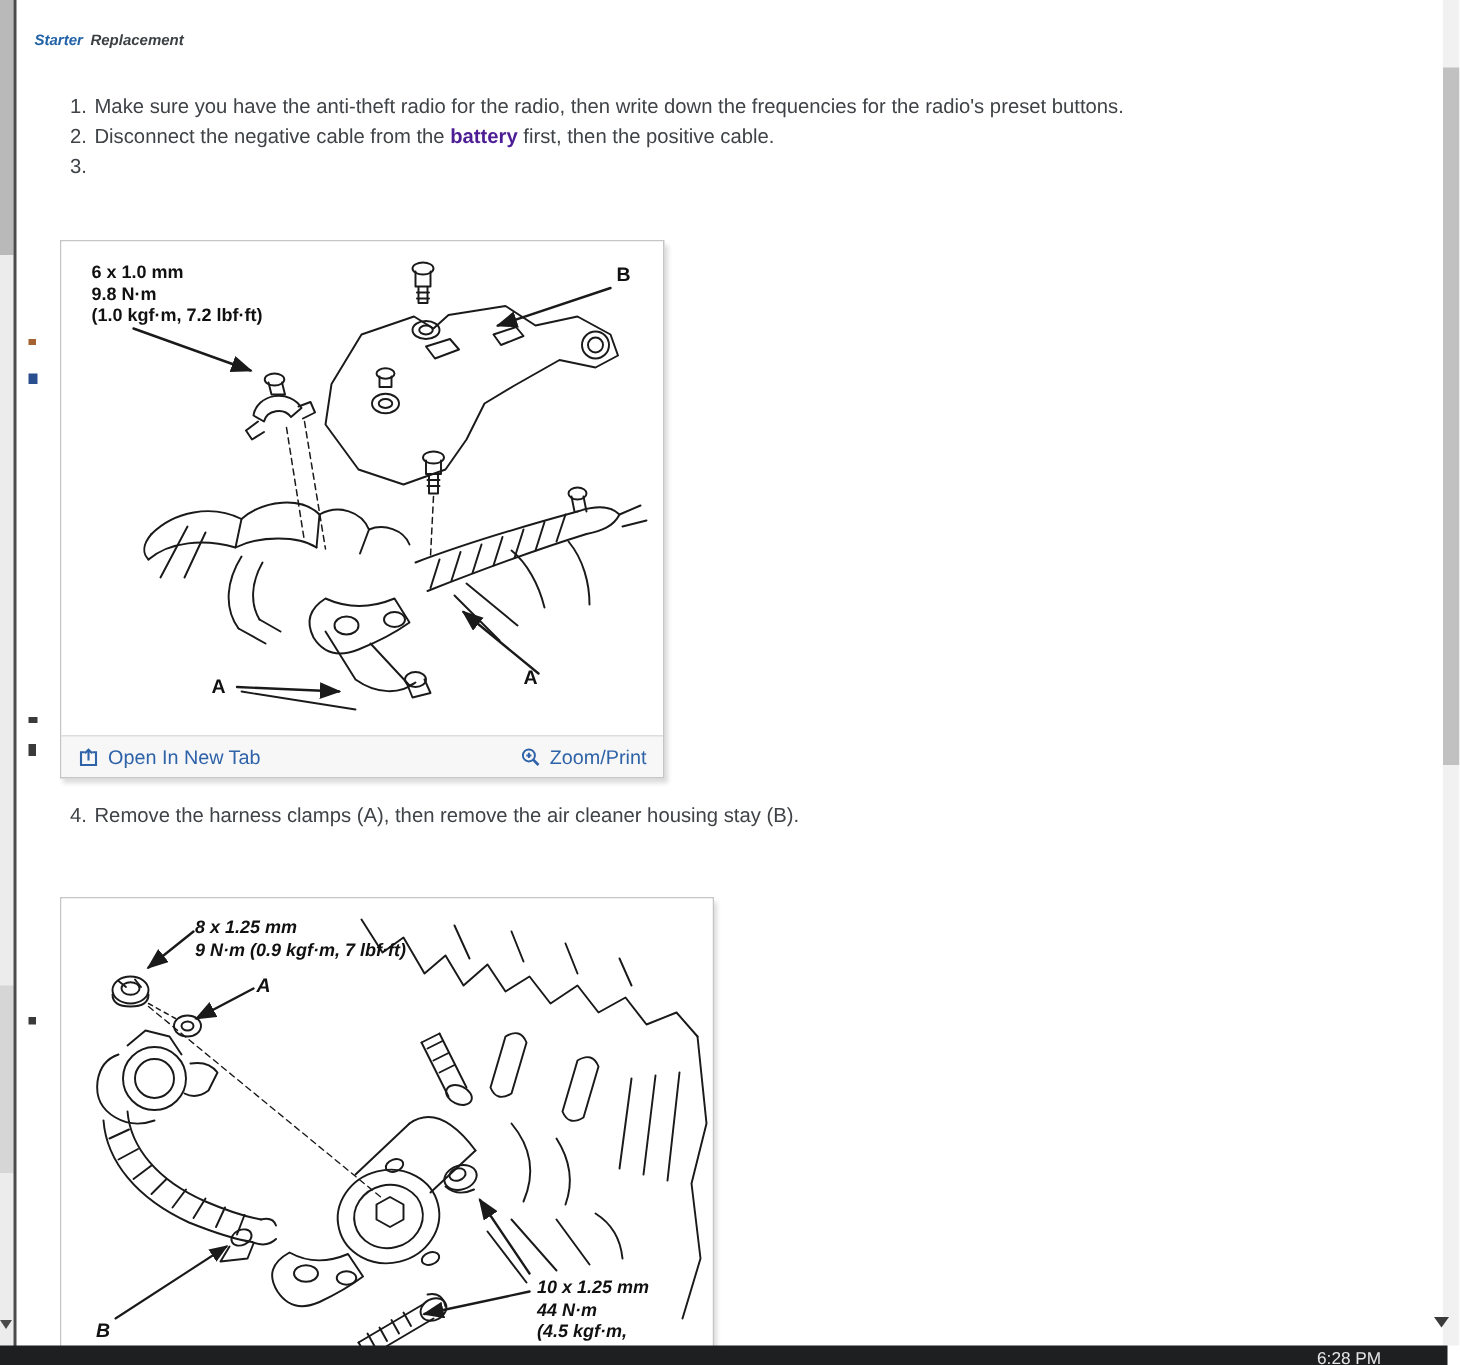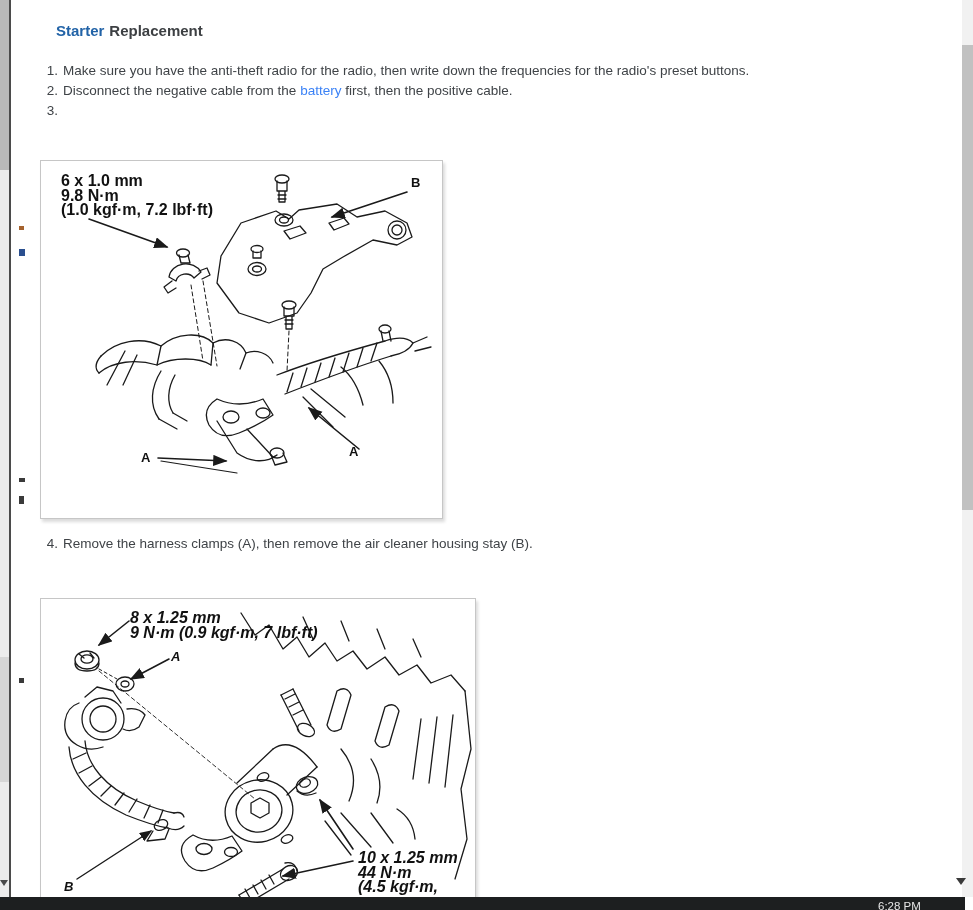--- a/index.html
+++ b/index.html
@@ -12,46 +12,46 @@
   
   .left-strip{position:absolute;left:0;top:0;width:9px;height:910px;background:#ececec;}
   .left-strip-thumb{position:absolute;left:0;top:0;width:9px;height:170px;background:#b9b9b9;}
   .left-strip-block{position:absolute;left:0;top:657px;width:9px;height:125px;background:#d6d6d6;}
   .left-divider{position:absolute;left:9px;top:0;width:2px;height:910px;background:#4b4b4b;}
   .sliver{position:absolute;}
   .left-arrow-glyph{position:absolute;left:0px;top:880px;width:0;height:0;
     border-left:4px solid transparent;border-right:4px solid transparent;border-top:6px solid #4a4a4a;}
 
   
-  .page-title{position:absolute;left:56px;top:22px;font-size:15px;font-weight:bold;white-space:nowrap;}
+  .page-title{position:absolute;left:23px;top:22px;font-size:10px;font-weight:bold;white-space:nowrap;font-style:italic;}
   .page-title .t-blue{color:#2263a7;}
   .page-title .t-dark{color:#3d4043;margin-left:5px;}
 
   .steps{position:absolute;left:40px;top:61px;font-size:13.5px;color:#3f4347;}
   .step-row{display:flex;line-height:20px;white-space:nowrap;}
   .step-num{width:18px;text-align:right;margin-right:5px;flex:0 0 auto;}
-  .step-text a,.inline-link{color:#3b82f6;text-decoration:none;cursor:pointer;}
+  .step-text a,.inline-link{color:#4c1d95;text-decoration:none;cursor:pointer;font-weight:bold;}
   .step4{position:absolute;left:40px;top:534px;font-size:13.5px;color:#3f4347;}
 
   
   .figure{position:absolute;background:#fff;border:1px solid #c6c6c6;box-shadow:2px 3px 3px rgba(0,0,0,.14);}
   .fig1{left:40px;top:160px;width:401px;height:357px;}
   .fig2{left:40px;top:598px;width:434px;height:311px;font-style:italic;}
   .fig-canvas{position:relative;background:#fff;overflow:hidden;}
   .fig1 .fig-canvas{width:401px;height:329px;}
   .fig2 .fig-canvas{width:434px;height:311px;}
   .fig-footer{
     height:27px;background:#f7f7f8;border-top:1px solid #dddddd;
     display:flex;align-items:center;justify-content:space-between;padding:0 11px;
     font-size:13.2px;color:#2f63a8;
   }
   .fig-link{display:flex;align-items:center;gap:6px;cursor:pointer;color:#2f63a8;white-space:nowrap;}
   .fig-link svg{display:block;}
 
-  .diagram-label{position:absolute;font-size:16px;font-weight:bold;color:#111;line-height:14.5px;white-space:nowrap;}
+  .diagram-label{position:absolute;font-size:12px;font-weight:bold;color:#111;line-height:14.5px;white-space:nowrap;}
   .point-label{position:absolute;font-size:13px;font-weight:bold;color:#111;}
   .art{position:absolute;left:0;top:0;}
 
   
   .scrollbar{position:absolute;right:0;top:0;width:11px;height:897px;background:#f1f1f1;}
   .scroll-thumb{position:absolute;right:0;top:45px;width:11px;height:465px;background:#c1c1c1;}
   .scroll-down-arrow{position:absolute;left:956px;top:878px;width:0;height:0;
     border-left:5px solid transparent;border-right:5px solid transparent;border-top:7px solid #3a3a3a;z-index:5;}
 
   
@@ -163,20 +163,37 @@
         <line x1="120" y1="300" x2="196" y2="312" stroke-width="1.2"></line>
       </svg>
       <div class="diagram-label" style="left:20px;top:13px;">
         <div>6 x 1.0 mm</div>
         <div>9.8 N·m</div>
         <div>(1.0 kgf·m, 7.2 lbf·ft)</div>
       </div>
       <div class="point-label" style="left:370px;top:14px;">B</div>
       <div class="point-label" style="left:100px;top:289px;">A</div>
       <div class="point-label" style="left:308px;top:283px;">A</div>
+    </div>
+    <div class="fig-footer">
+      <span class="fig-link">
+        <svg width="14" height="14" viewBox="0 0 14 14" stroke="currentColor" fill="none" stroke-width="1.4">
+          <path d="M4.5,3.5 H2 V12 H12 V3.5 H9.5"></path>
+          <path d="M7,9 V2 M4.6,4.2 L7,1.8 L9.4,4.2"></path>
+        </svg>
+        <span>Open In New Tab</span>
+      </span>
+      <span class="fig-link">
+        <svg width="14" height="14" viewBox="0 0 14 14" stroke="currentColor" fill="none" stroke-width="1.3">
+          <circle cx="5.6" cy="5.6" r="4"></circle>
+          <path d="M5.6,3.9 V7.3 M3.9,5.6 H7.3"></path>
+          <path d="M8.6,8.6 L12,12" stroke-width="1.8"></path>
+        </svg>
+        <span>Zoom/Print</span>
+      </span>
     </div>
   </div>
 
   <div class="step4 step-row">
     <span class="step-num">4.</span>
     <span class="step-text"><span>Remove the harness clamps (A), then remove the air cleaner housing stay (B).</span></span>
   </div>
 
   <div class="figure fig2">
     <div class="fig-canvas">

